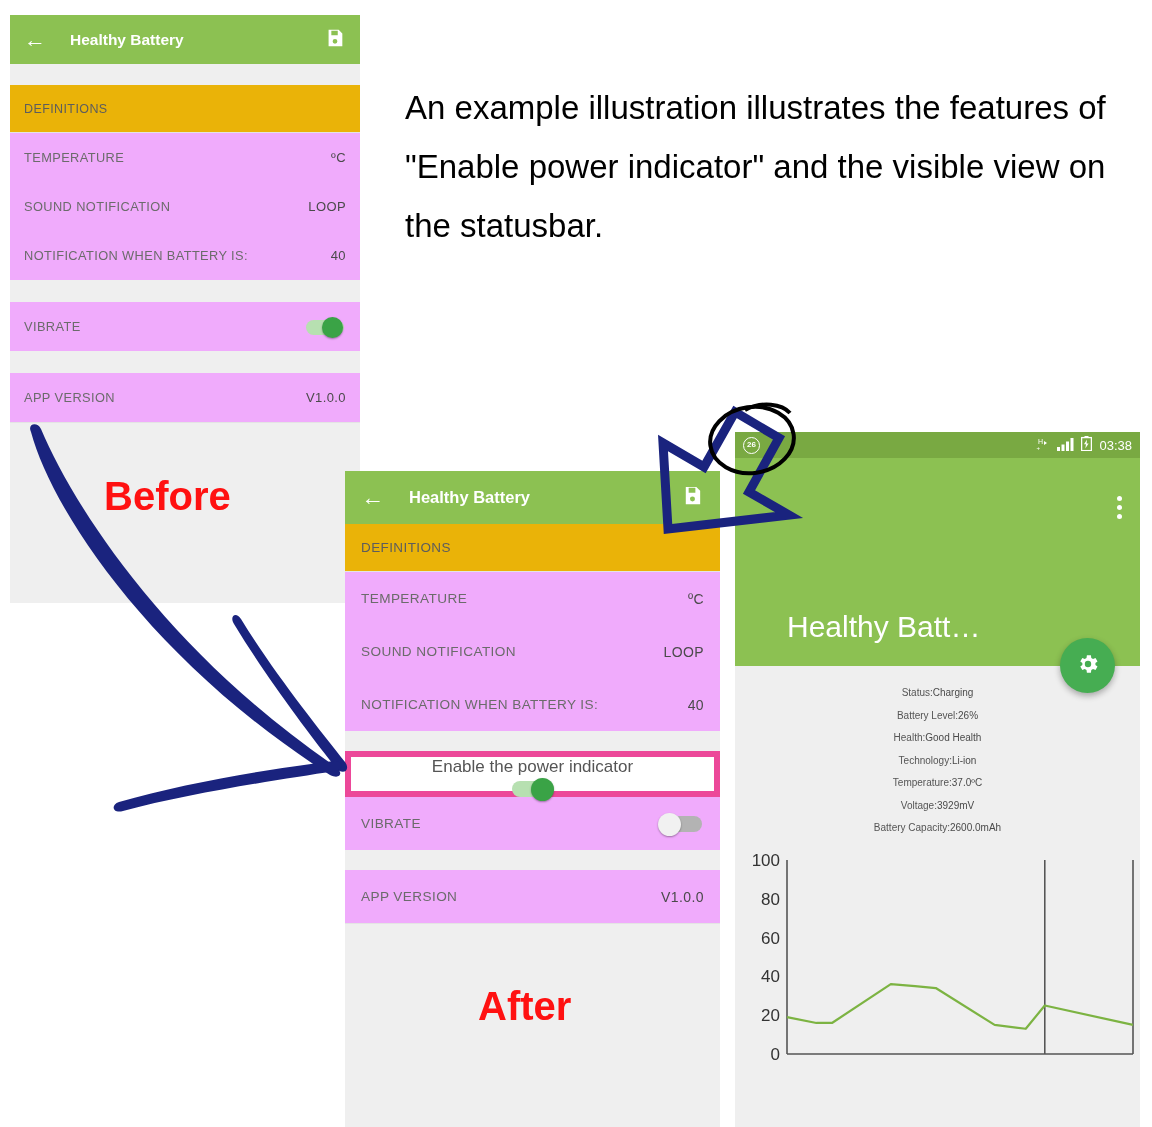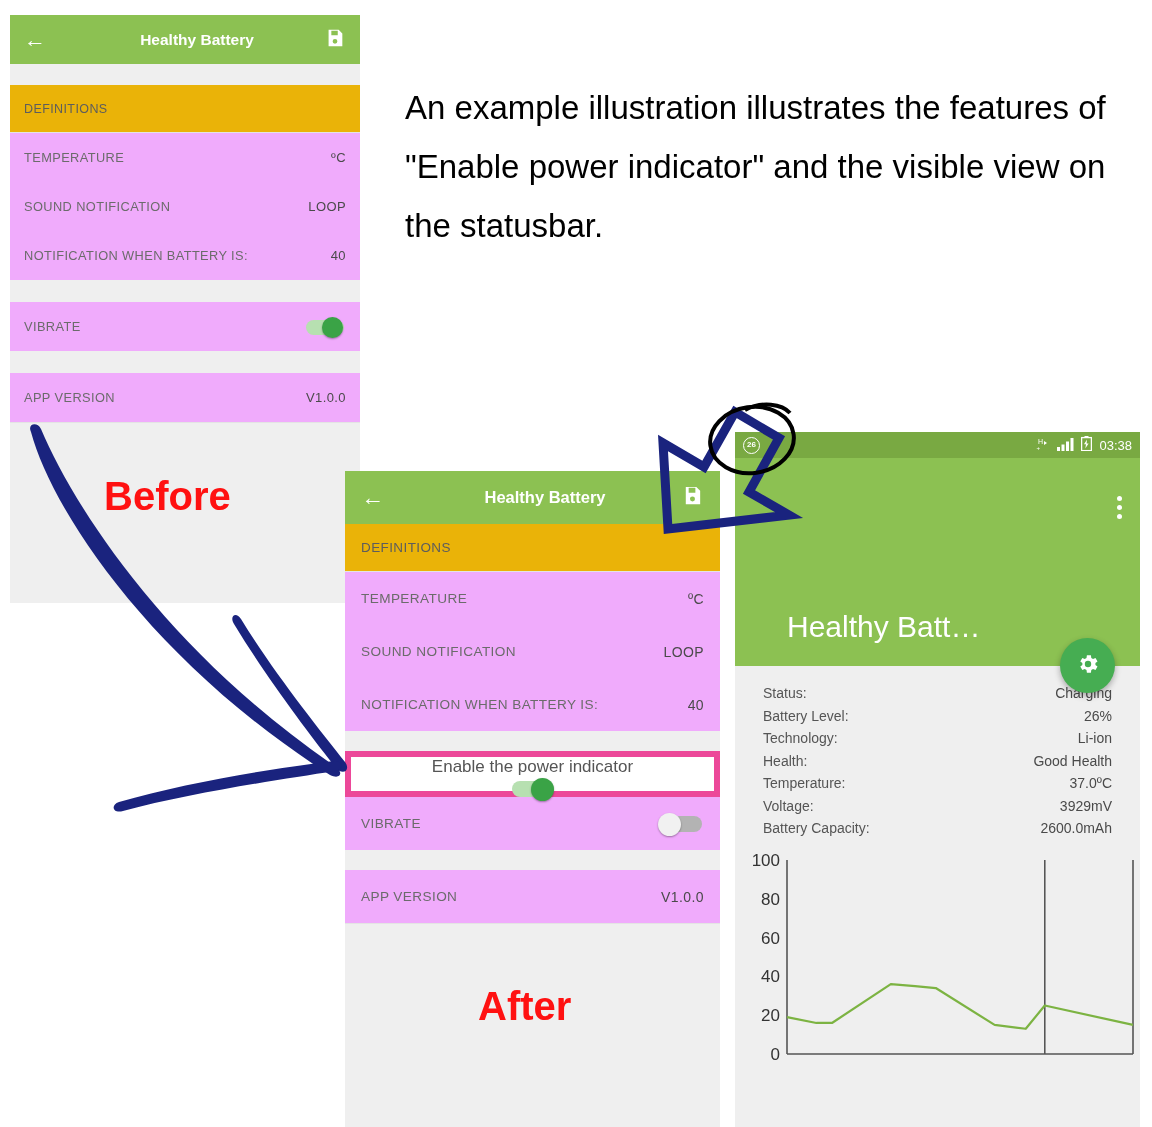--- a/index.html
+++ b/index.html
@@ -13,21 +13,21 @@
 
   
   .phone { position: absolute; background: #ffffff; overflow: hidden; }
 
   .appbar {
     background: #8cc152;
     display: flex; align-items: center;
     color: #ffffff;
   }
   .appbar .back { flex: 0 0 auto; }
-  .appbar .title { font-weight: bold; flex: 1 1 auto; text-align: center; }
+  .appbar .title { font-weight: bold; flex: 1 1 auto; }
   .appbar .save { flex: 0 0 auto; }
   .section-head { background: #eab308; color: #5d5d5d; display: flex; align-items: center; }
   .row {
     background: #f0abfc;
     display: flex; align-items: center; justify-content: space-between;
     color: #6b6b6b;
   }
   .row .val { color: #4a4a4a; }
   .divider { background: #e4e4e4; }
 
@@ -103,22 +103,22 @@
   .kebab { position: absolute; right: 18px; top: 34px; }
   .kebab i { display: block; width: 5px; height: 5px; background: #fff; border-radius: 50%; margin: 4px 0; }
   .fab {
     position: absolute; right: 25px; bottom: -27px;
     width: 55px; height: 55px; border-radius: 50%; background: #46ad52;
     display: flex; align-items: center; justify-content: center;
     box-shadow: 0 3px 6px rgba(0,0,0,.3);
   }
   .stats { padding: 16px 28px 6px 28px; }
   .stat {
-    display: flex; justify-content: space-between;
-    font-size: 14px; color: #555; line-height: 22.5px;
+    display: flex; justify-content: center;
+    font-size: 10px; color: #555; line-height: 22.5px;
   }
   .stat .v { color: #4a4a4a; }
 
   
   .chart-wrap { position: relative; height: 230px; background: #efefef; }
   .chart-wrap svg { display: block; }
 
   
   .lbl-before, .lbl-after {
     position: absolute; color: #ff1111; font-weight: bold; white-space: nowrap;
@@ -299,26 +299,26 @@
     <div class="stats">
       <div class="stat">
         <span class="k">Status:</span>
         <span class="v">Charging</span>
       </div>
       <div class="stat">
         <span class="k">Battery Level:</span>
         <span class="v">26%</span>
       </div>
       <div class="stat">
+        <span class="k">Health:</span>
+        <span class="v">Good Health</span>
+      </div>
+      <div class="stat">
         <span class="k">Technology:</span>
         <span class="v">Li-ion</span>
-      </div>
-      <div class="stat">
-        <span class="k">Health:</span>
-        <span class="v">Good Health</span>
       </div>
       <div class="stat">
         <span class="k">Temperature:</span>
         <span class="v">37.0ºC</span>
       </div>
       <div class="stat">
         <span class="k">Voltage:</span>
         <span class="v">3929mV</span>
       </div>
       <div class="stat">

